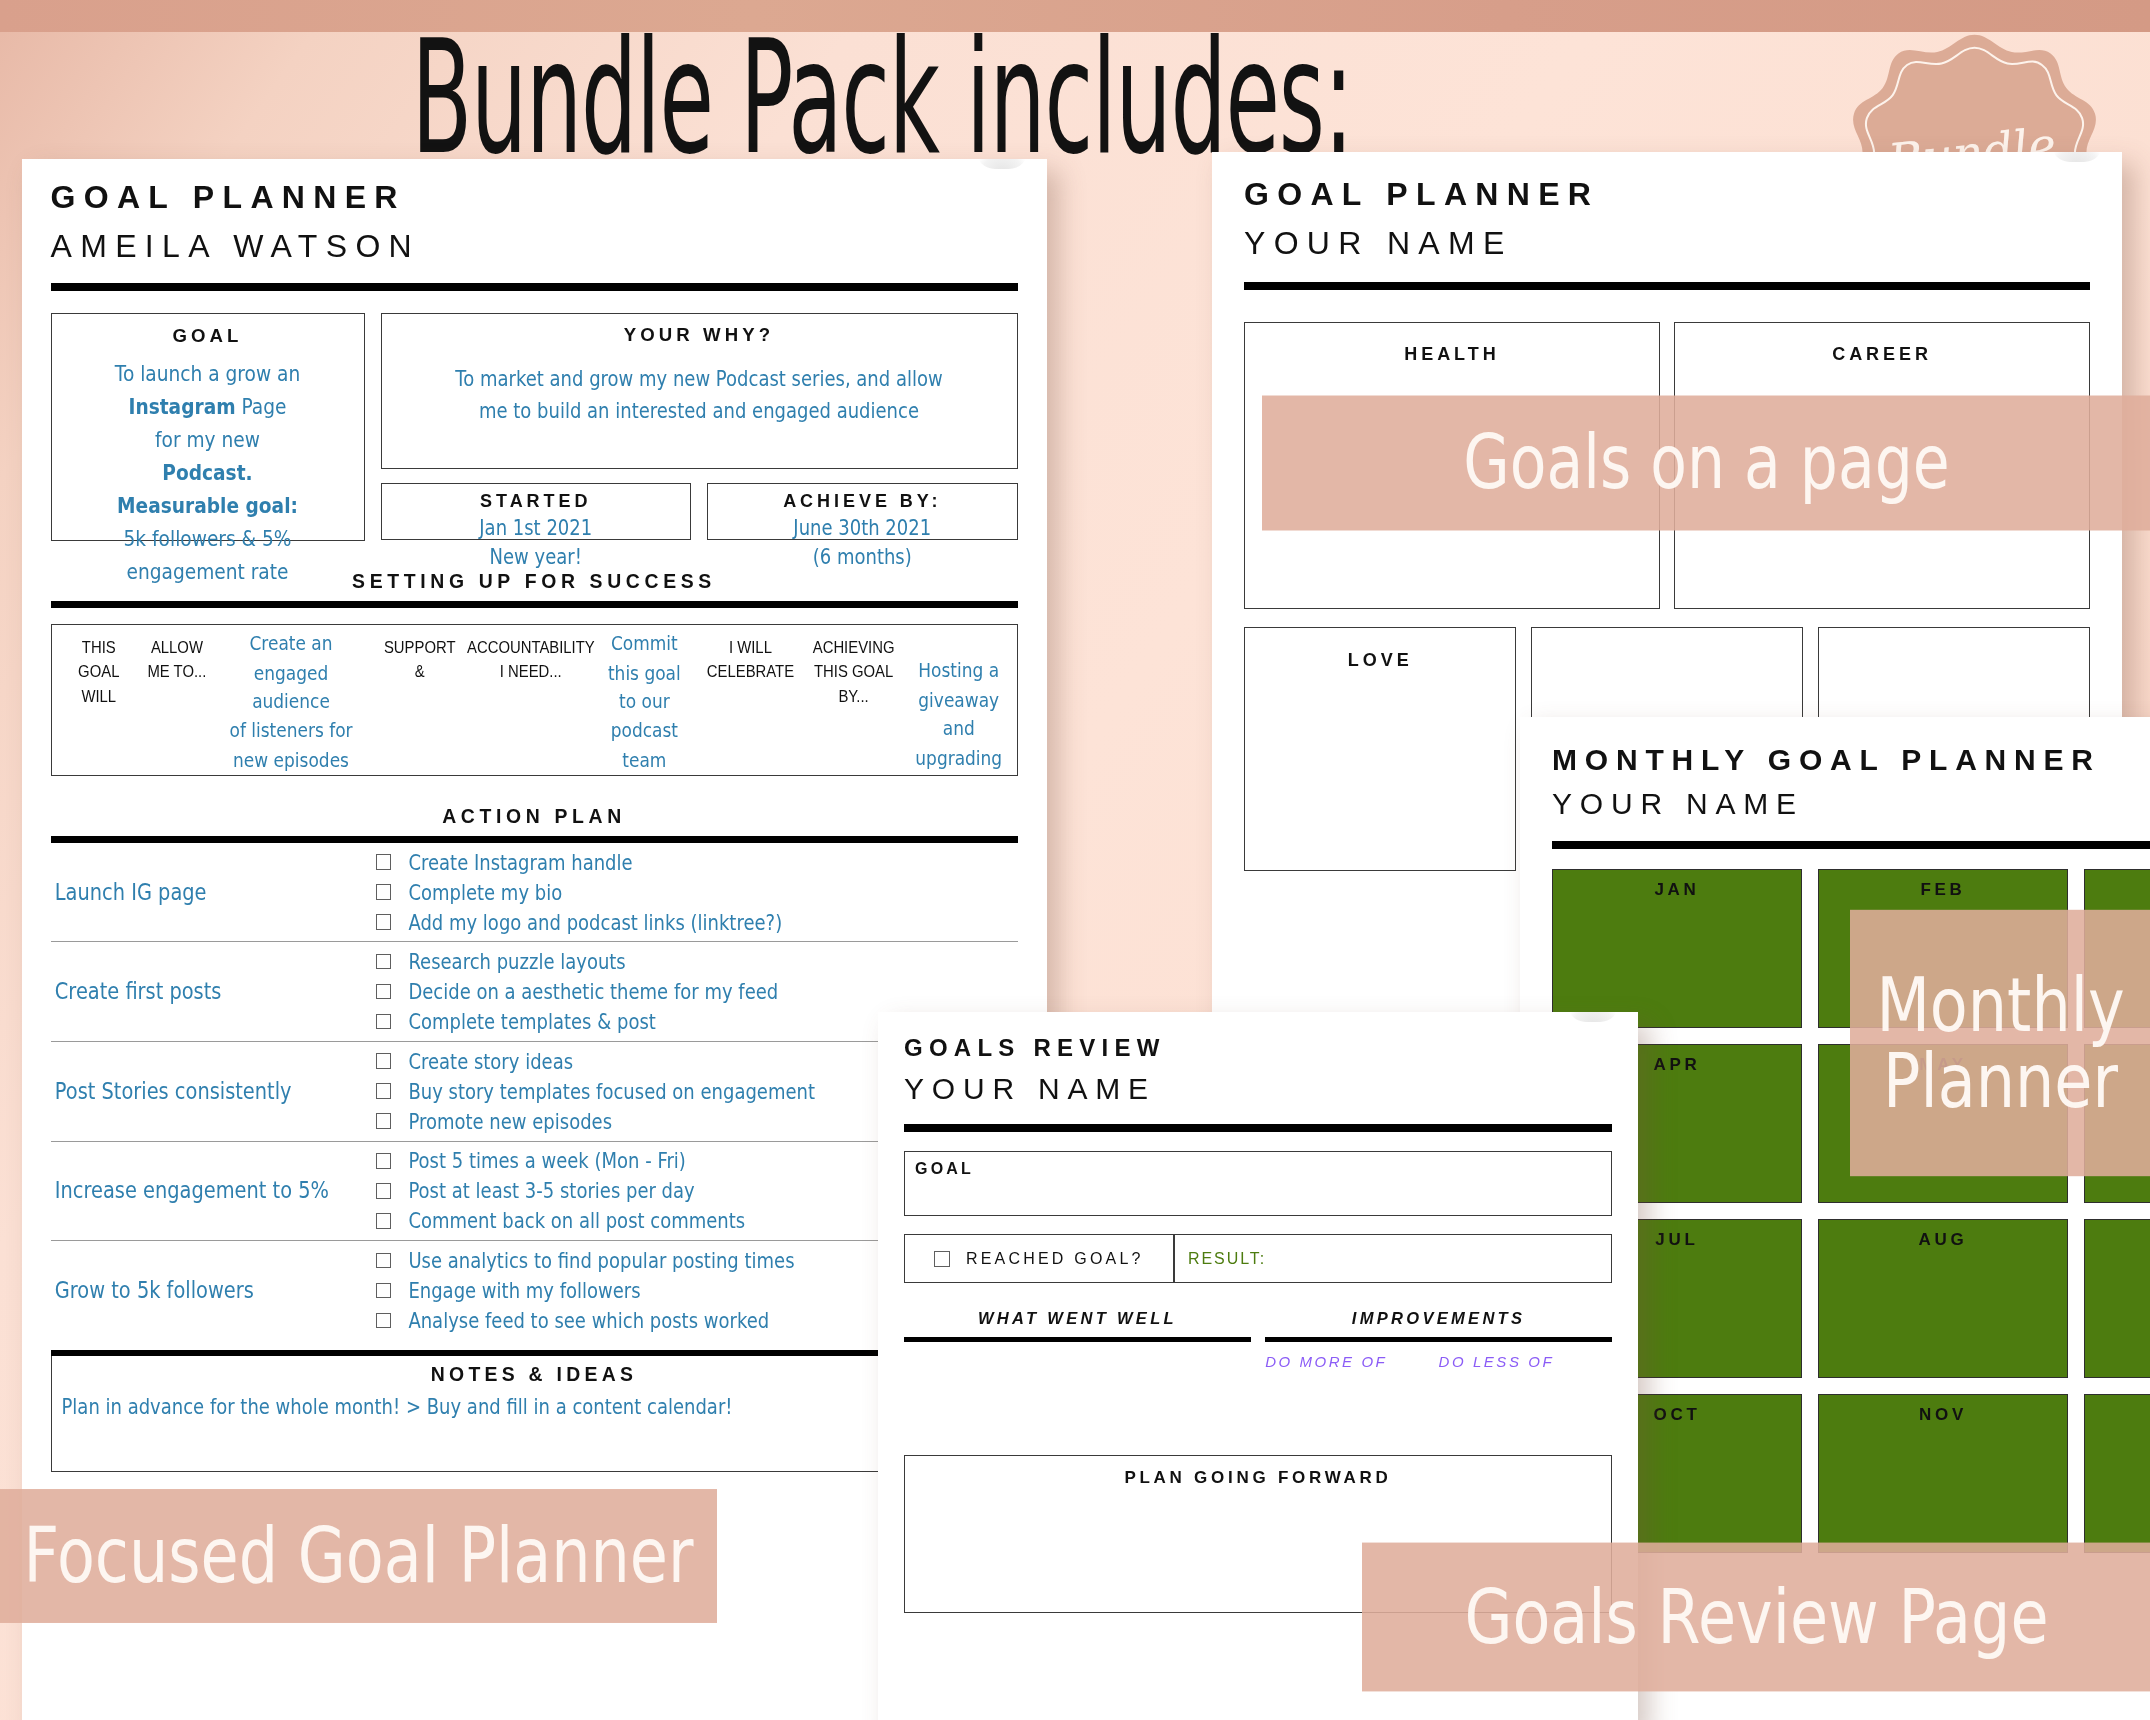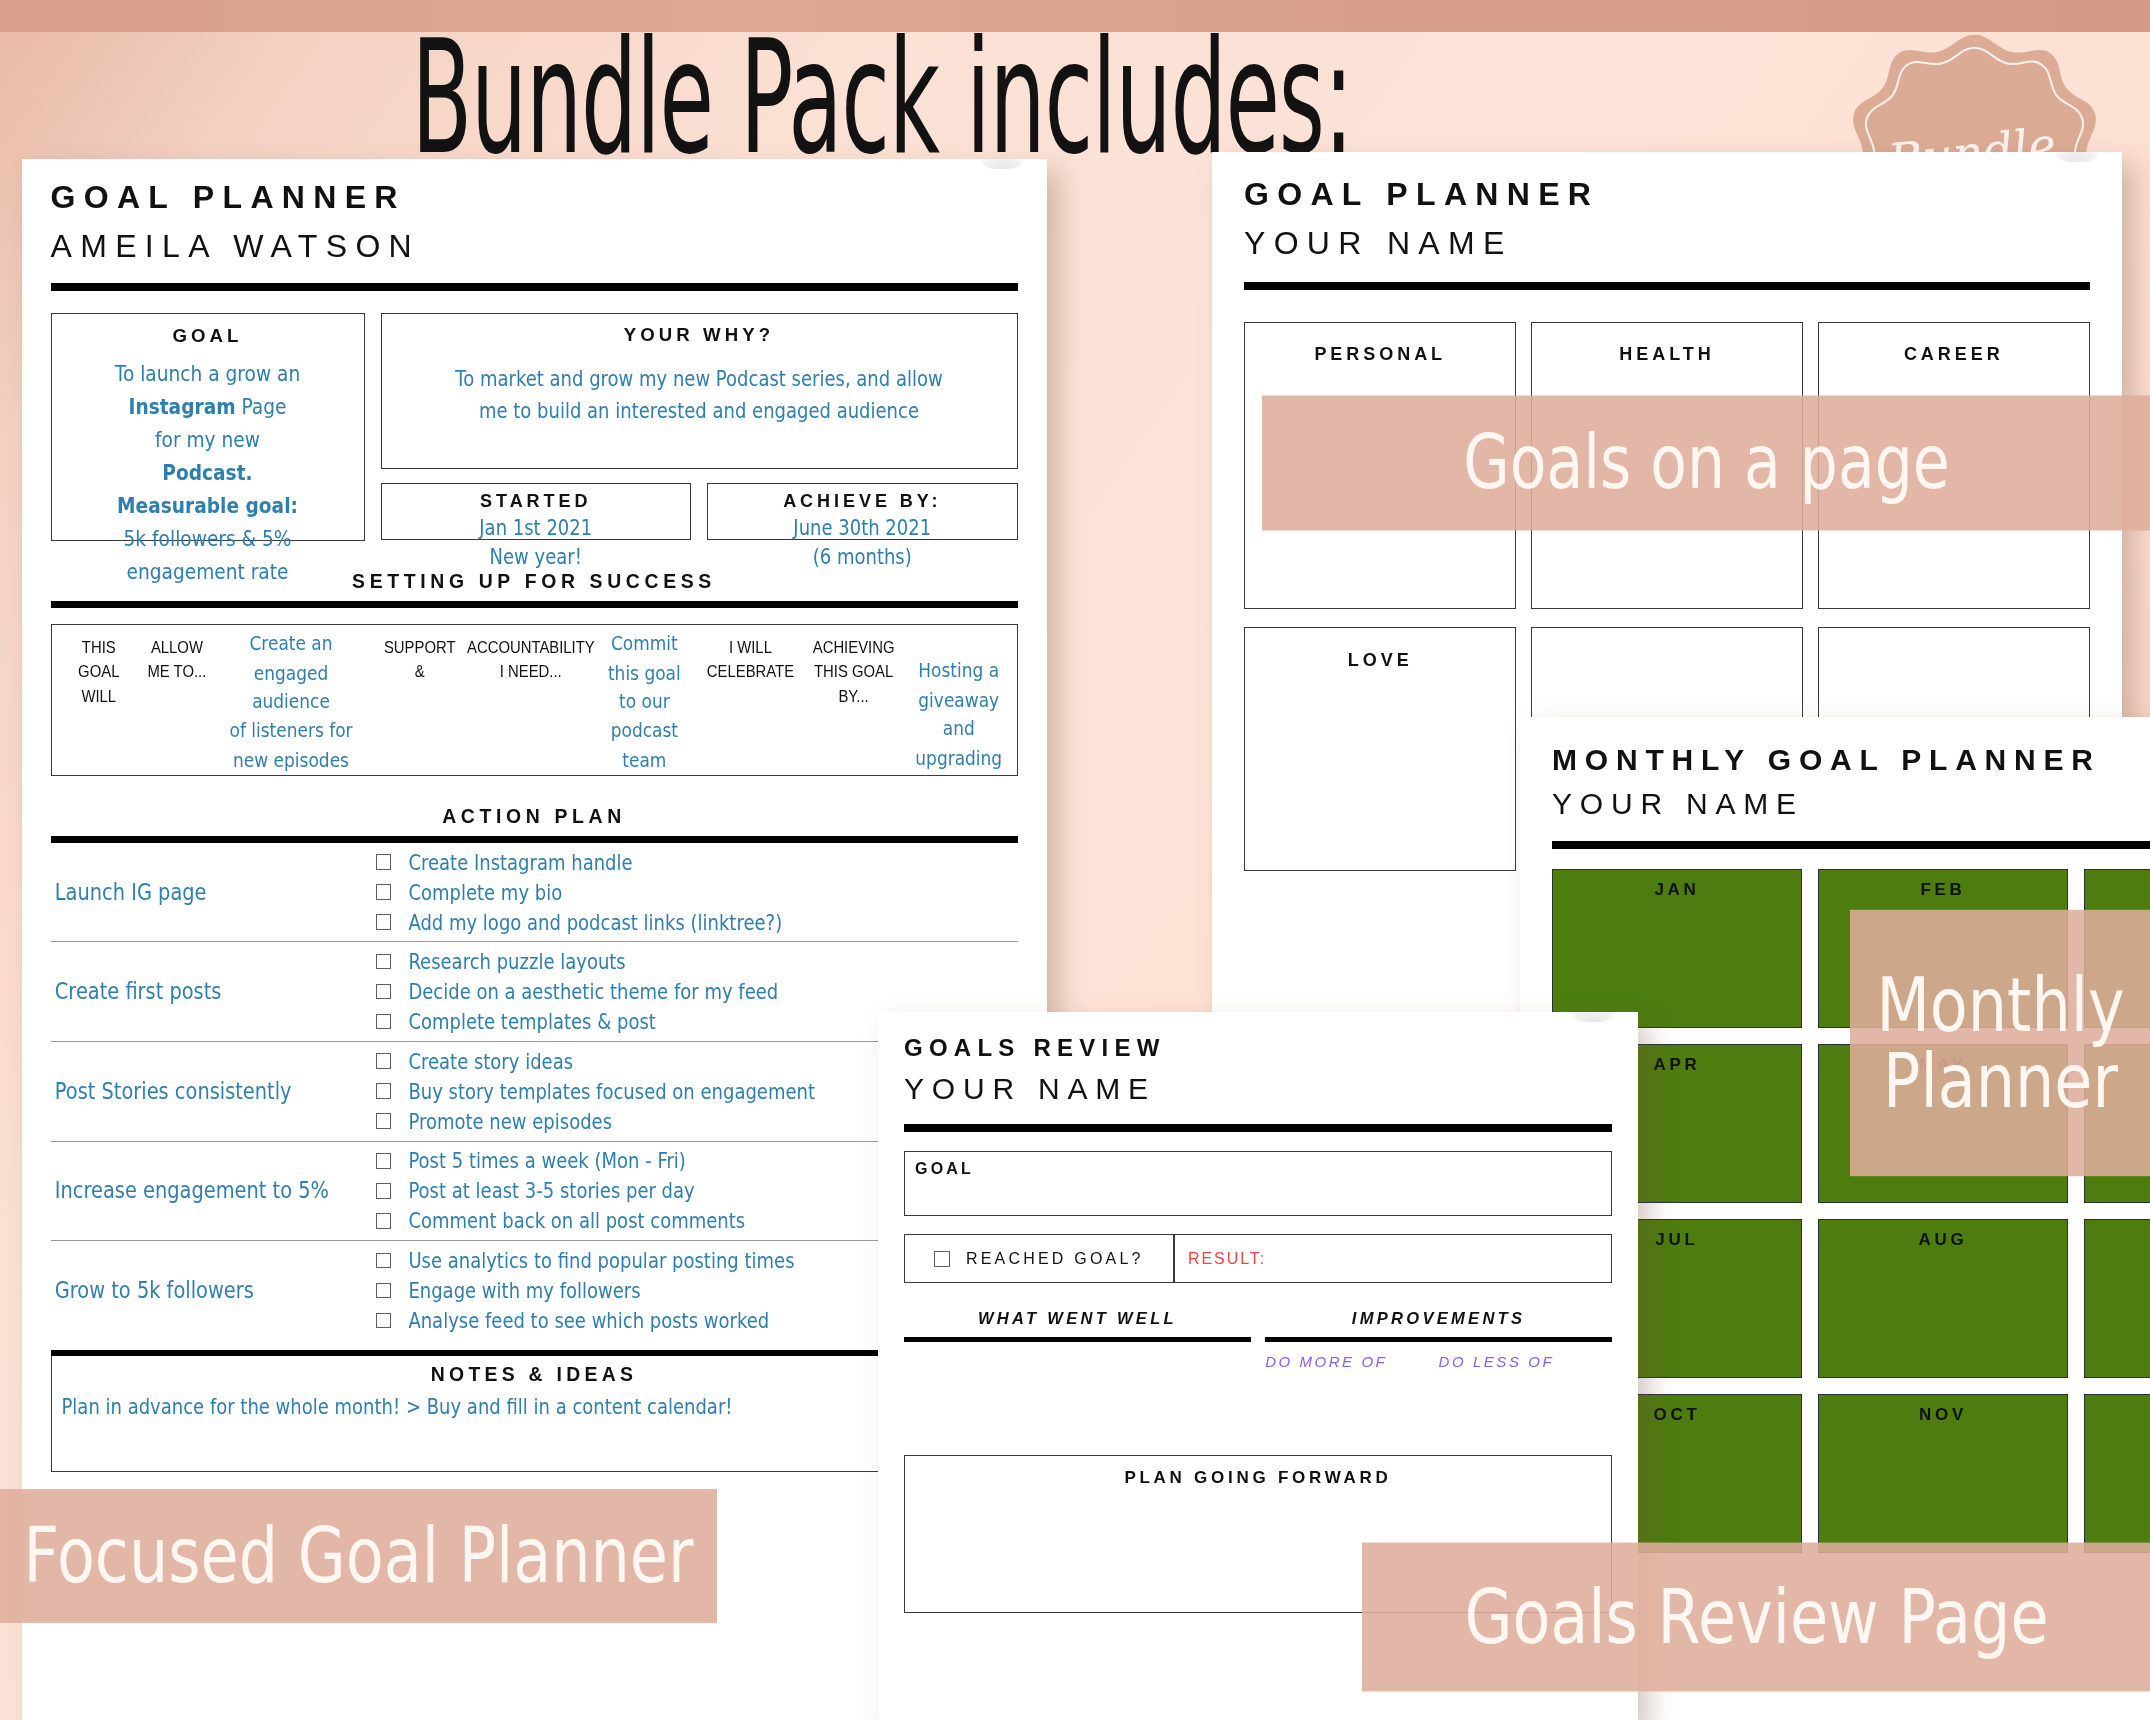--- a/index.html
+++ b/index.html
@@ -146,21 +146,21 @@
   #sheet4 .pad{padding:21.5px 26px 0 26px;}
   #s4-title{font-size:24px;}
   #s4-name{font-size:30px;margin-top:10px;}
   #s4-rule{height:8px;margin-top:18.6px;}
   .gr-goal{margin-top:18.6px;height:65px;border:1.4px solid #3a3a3a;box-sizing:border-box;padding:8.6px 10px;}
   .gr-goal .lbl{font-size:16px;font-family:"Liberation Sans",sans-serif;font-weight:700;letter-spacing:.2em;color:#111;}
   .gr-row{display:flex;margin-top:18.6px;}
   .gr-reach{width:270px;height:49px;border:1.4px solid #3a3a3a;box-sizing:border-box;display:flex;align-items:center;justify-content:center;gap:16px;}
   .gr-reach .lbl{font-size:16px;font-family:"Liberation Sans",sans-serif;font-weight:400;letter-spacing:.2em;color:#111;}
   .gr-result{flex:1;height:49px;border:1.4px solid #3a3a3a;box-sizing:border-box;display:flex;align-items:center;padding-left:13px;}
-  .gr-result .lbl{font-size:16px;font-family:"Liberation Sans",sans-serif;font-weight:400;letter-spacing:.12em;color:#ef4444;}
+  .gr-result .lbl{font-size:16px;font-family:"Liberation Sans",sans-serif;font-weight:400;letter-spacing:.12em;color:#4d7c0f;}
   .gr-cols{display:flex;gap:14.3px;margin-top:26px;}
   .gr-col{flex:1;font-style:italic;}
   .gr-col .h{font-size:16.5px;text-align:center;font-family:"Liberation Sans",sans-serif;font-weight:700;letter-spacing:.2em;color:#111;}
   .gr-col .ln{height:5px;background:#000;margin-top:8.6px;}
   .gr-sub{display:flex;margin-top:11.5px;}
   .gr-sub div{flex:1;text-align:left;font-size:15px;font-family:"Liberation Sans",sans-serif;font-weight:300;letter-spacing:.17em;color:#8b5cf6;}
   .gr-plan{margin-top:85px;height:158px;border:1.4px solid #3a3a3a;box-sizing:border-box;padding-top:11.5px;}
   .gr-plan .boxlabel{font-size:17px;}
 
   
@@ -194,23 +194,20 @@
 </div>
 
 <div class="sheet" id="sheet2">
   <div class="curl"></div>
   <div class="pad">
     <div class="ttl" id="s2-title">GOAL PLANNER</div>
     <div class="sub" id="s2-name">YOUR NAME</div>
     <div class="rule" id="s2-rule"></div>
     <div class="cat-row">
       <div class="box cat-box">
-        <div class="boxlabel">PERSONAL</div>
-      </div>
-      <div class="box cat-box">
         <div class="boxlabel">HEALTH</div>
       </div>
       <div class="box cat-box">
         <div class="boxlabel">CAREER</div>
       </div>
     </div>
     <div class="cat-row2">
       <div class="box cat-box2">
         <div class="boxlabel">LOVE</div>
       </div>

